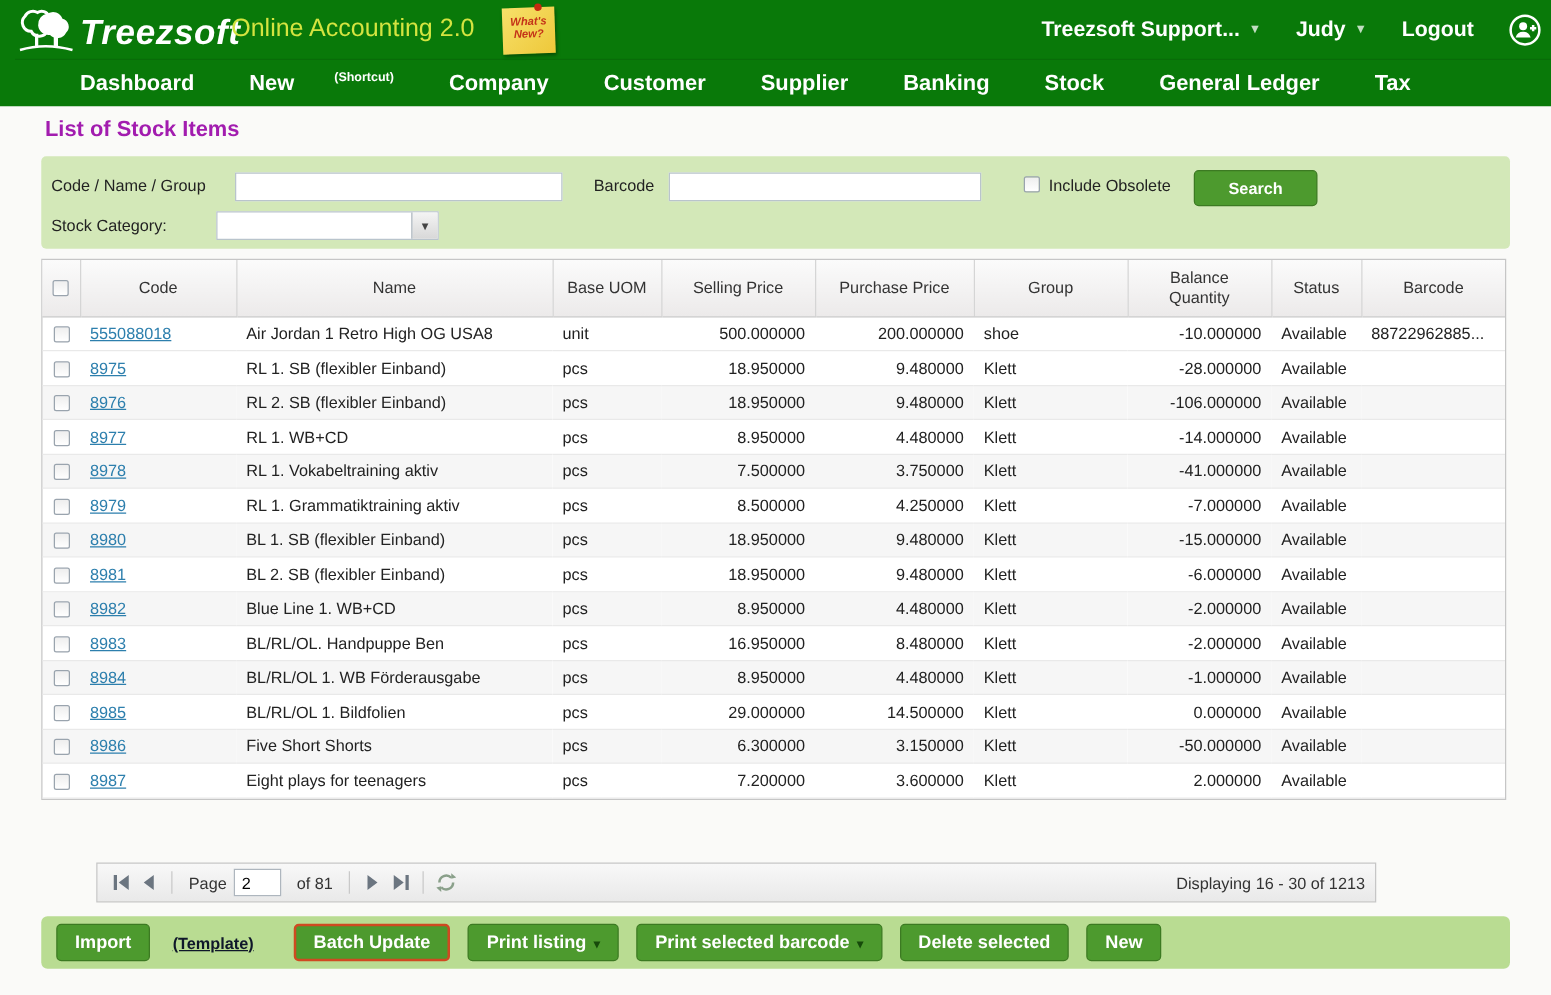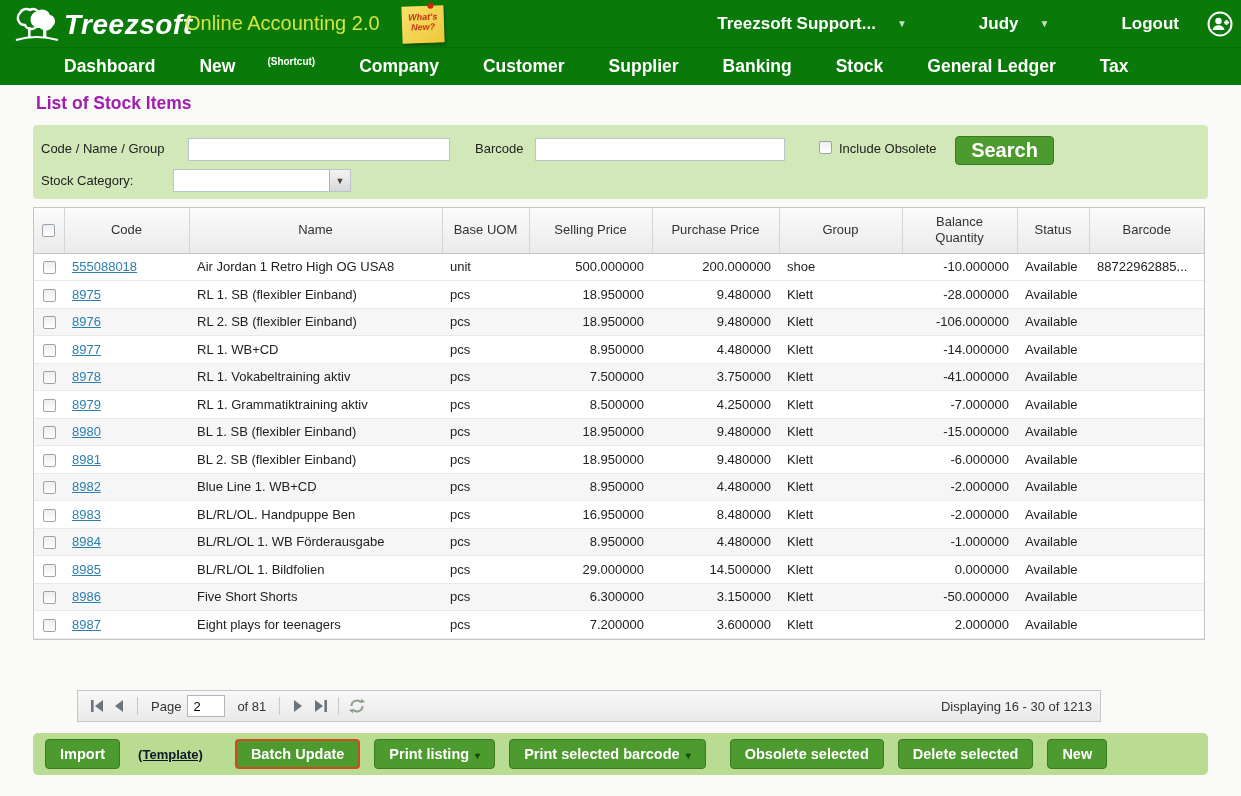--- a/index.html
+++ b/index.html
@@ -11,40 +11,40 @@
   .header-top { position:relative; height:47px; }
   .logo-wrap { position:absolute; left:10px; top:3px; display:flex; align-items:center; }
   .brand { color:#fff; font-size:28px; font-weight:bold; letter-spacing:0.5px; margin-left:2px;font-style:italic; }
   .product { position:absolute; left:185px; top:12px; color:#d4e440; font-size:20px; }
   .sticky-note { position:absolute; left:402px; top:6px; width:42px; height:37px;
     background:linear-gradient(135deg,#f7e06a,#eec83a); transform:rotate(-2deg);
     box-shadow:1px 2px 3px rgba(0,0,0,0.35); text-align:center; padding-top:6px; }
   .sticky-note .pin { position:absolute; top:-3px; left:26px; width:6px; height:6px; border-radius:50%; background:#c42a10; }
   .sticky-note .txt { color:#c43318; font-size:9px; font-weight:bold; font-style:italic; line-height:10px; }
   .header-right { position:absolute; right:8px; top:0; height:47px; display:flex; align-items:center; gap:28px; }
-  .hlink { color:#fff; font-size:17px; font-weight:bold; text-decoration:none; display:flex; align-items:center; gap:21px; cursor:pointer;margin-left:44px; }
+  .hlink { color:#fff; font-size:17px; font-weight:bold; text-decoration:none; display:flex; align-items:center; gap:7px; cursor:pointer; }
   .caret-down { font-size:10px; color:rgba(255,255,255,0.75); }
   .adduser { width:26px; height:26px; }
 
   .nav-row { position:absolute; left:12px; top:47px; width:100%; height:38px; display:flex; align-items:center;
     padding-left:52px; gap:44px; border-top:1px solid rgba(0,0,0,0.10); }
   .nav-item { color:#fff; font-size:17.5px; font-weight:bold; text-decoration:none; white-space:nowrap; cursor:pointer; }
   .nav-item sup { font-size:10px; font-weight:bold;margin-left:32px; }
 
   
   .page-title { position:absolute; left:36px; top:93px; font-size:17.5px; font-weight:bold; color:#a21caf; }
 
   
   .search-panel { position:absolute; left:33px; top:125px; width:1175px; height:74px;
     background:#d3e8b8; border-radius:4px; }
   .fld-label { position:absolute; font-size:13px; color:#222; }
   .txt-input { position:absolute; height:23px; background:#fff; border:1px solid #b9c4cc; font-size:13px; padding:0 5px; color:#222; }
   .chk { display:inline-block; width:13px; height:13px; background:linear-gradient(#eee,#fff); border:1px solid #9aa4ae; border-radius:2px; vertical-align:middle; cursor:pointer; }
   .search-btn { position:absolute; left:922px; top:11px; width:99px; height:29px; background:#4d9a2e;
-    border:1px solid #3c7a22; border-radius:4px; color:#fff; font-size:20px; font-weight:bold; cursor:pointer; }
+    border:1px solid #3c7a22; border-radius:4px; color:#fff; font-size:13px; font-weight:bold; cursor:pointer; }
   .select-box { position:absolute; left:140px; top:44px; width:178px; height:23px; background:#fff;
     border:1px solid #b9c4cc; display:flex; cursor:pointer; }
   .select-value { flex:1; font-size:13px; padding:3px 5px; color:#222; }
   .select-arrow { width:21px; background:linear-gradient(#f4f4f4,#d8d8d8); border-left:1px solid #aab4bc;
     display:flex; align-items:center; justify-content:center; font-size:9px; color:#444; }
 
   
   .table-wrap { position:absolute; left:33px; top:207px; width:1172px; background:#fff; border:1px solid #c6c6c6; }
   table { border-collapse:collapse; table-layout:fixed; width:1170px; font-size:13px; color:#222; }
   thead th { height:45px; background:linear-gradient(#fbfbfb,#eceaea); border-bottom:1px solid #c6c6c6;
@@ -399,16 +399,15 @@
 <div class="actions-bar">
   <button class="act-btn">Import</button>
   <a class="tpl-link">(Template)</a>
   <button class="act-btn focus-ring">Batch Update</button>
   <button class="act-btn">
     <span>Print listing</span><span class="dd">▾</span>
   </button>
   <button class="act-btn">
     <span>Print selected barcode</span><span class="dd">▾</span>
   </button>
-  <button class="act-btn" style="margin-left:10px;">Obsolete selected</button>
   <button class="act-btn">Delete selected</button>
   <button class="act-btn">New</button>
 </div>
 
 </body></html>

